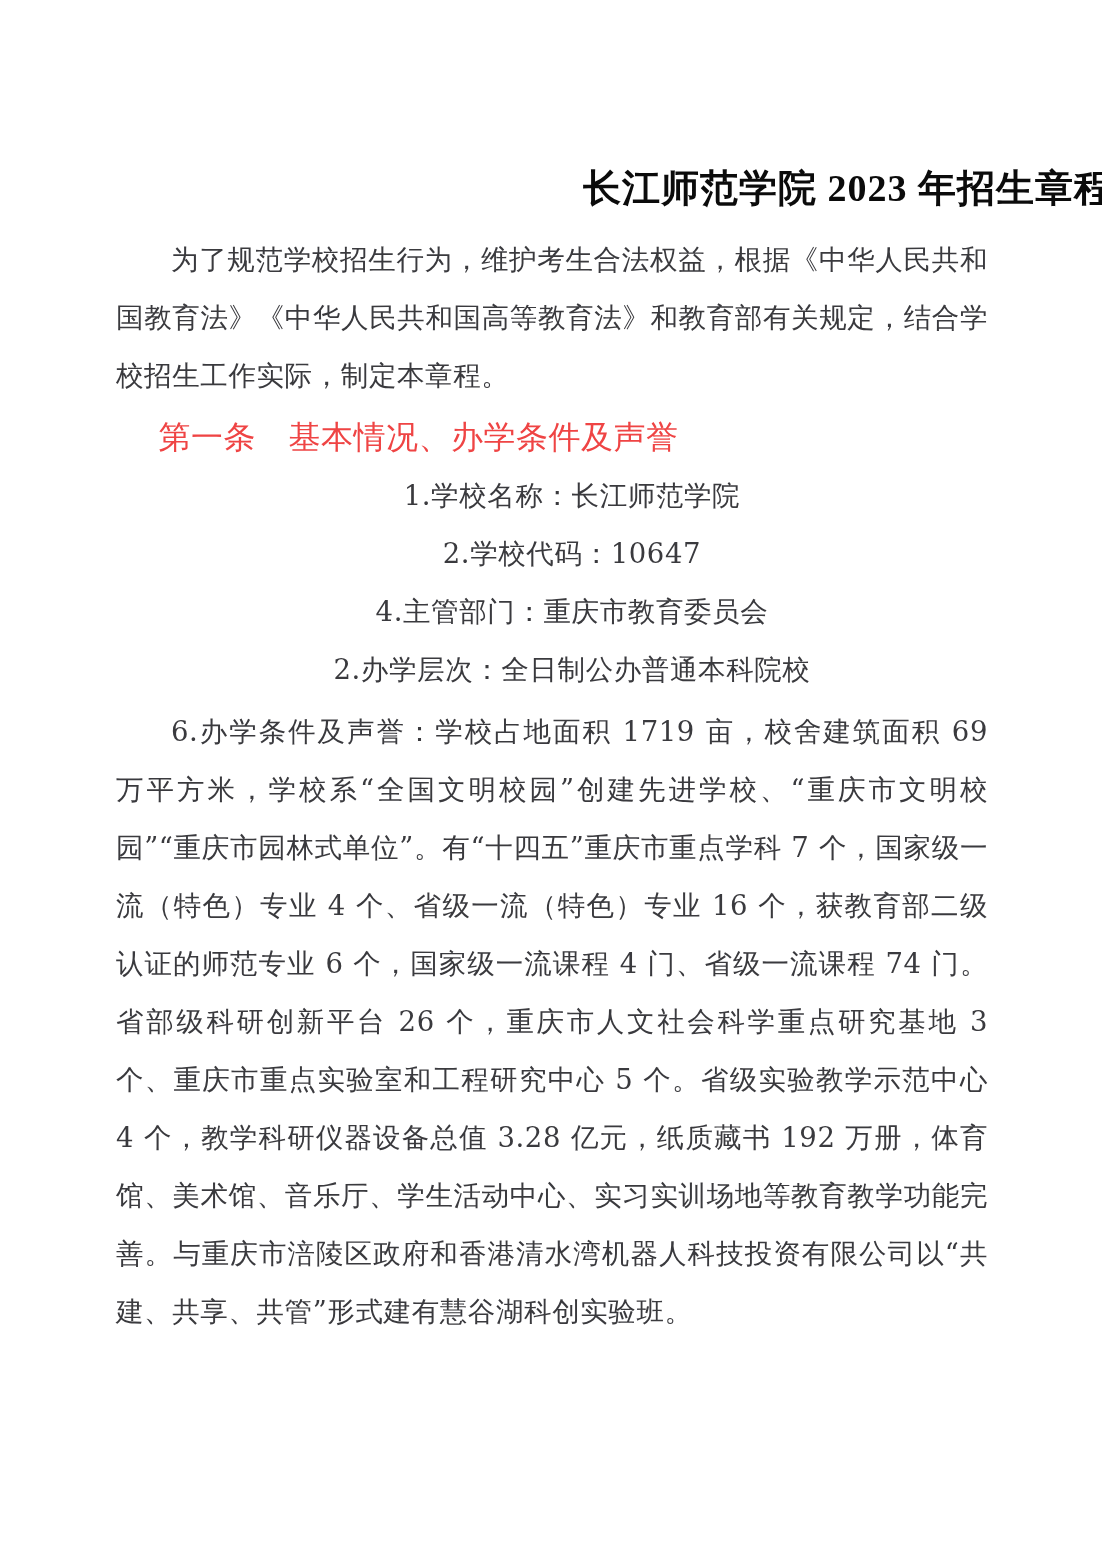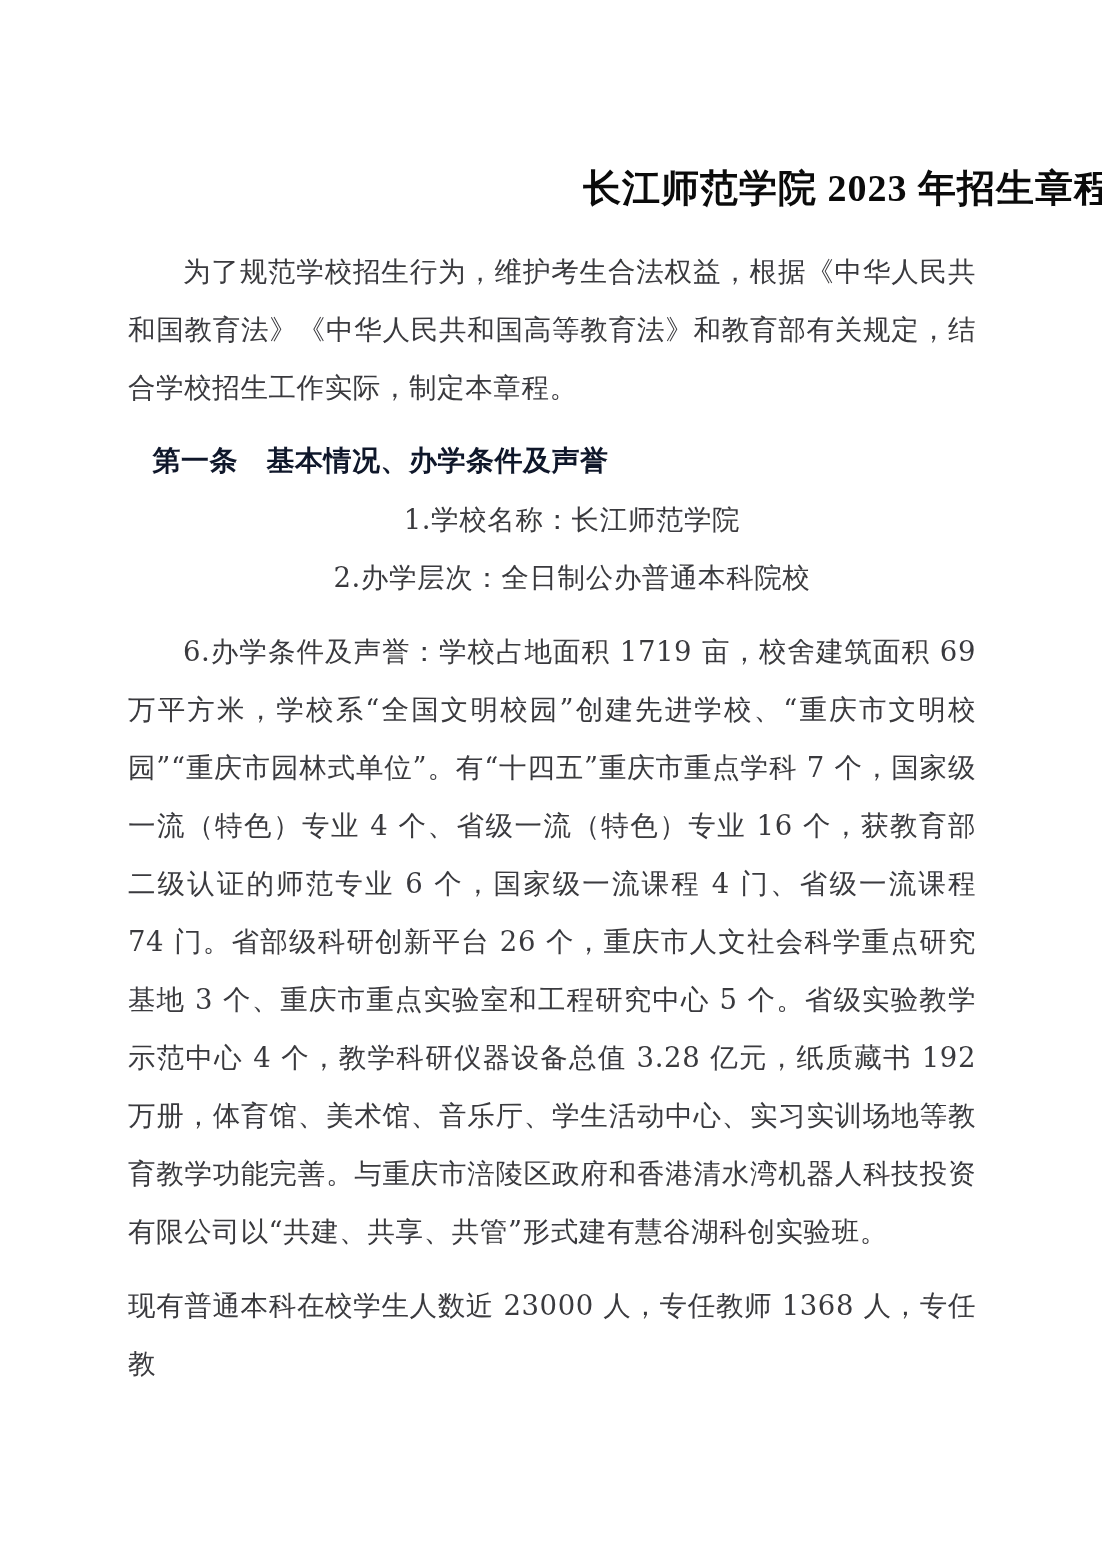--- a/index.html
+++ b/index.html
@@ -39,42 +39,42 @@
   }
 
   .body-block {
     position: absolute;
     left: 112px;
     top: 226px;
     width: 880px;
   }
 
   p.para {
-    margin: 16px;
+    margin: 4px;
     font-size: 27.5px;
     line-height: 58px;
     color: #3a3a3e;
     text-align: justify;
     text-justify: inter-ideograph;
     letter-spacing: 0.6px;
     font-weight: 400;
     font-family: "DejaVu Serif", "Liberation Serif", serif;
   }
 
   p.para.indent2 {
     text-indent: 2em;
   }
 
   p.section-heading {
     margin: 0;
     font-family: "DejaVu Sans", "Liberation Sans", sans-serif;
-    font-size: 28px;
+    font-size: 32px;
     line-height: 58px;
-    color: #0f172a;
-    font-weight: 700;
+    color: #ef4444;
+    font-weight: 400;
     letter-spacing: 0.5px;
     text-indent: 1.45em;
   }
 
   p.list-item {
     margin: 0;
     font-size: 27.5px;
     line-height: 58px;
     color: #3a3a3e;
     letter-spacing: 0.6px;
@@ -91,24 +91,25 @@
   <h1 class="doc-title">长江师范学院 2023 年招生章程</h1>
 
   <div class="body-block">
 
     <p class="para indent2">为了规范学校招生行为，维护考生合法权益，根据《中华人民共和国教育法》《中华人民共和国高等教育法》和教育部有关规定，结合学校招生工作实际，制定本章程。</p>
 
     <p class="section-heading">第一条　基本情况、办学条件及声誉</p>
 
     <p class="list-item">1.学校名称：长江师范学院</p>
 
+    <p class="list-item">2.学校代码：10647</p>
 
 
+    <p class="list-item">4.主管部门：重庆市教育委员会</p>
 
     <p class="list-item">2.办学层次：全日制公办普通本科院校</p>
 
     <p class="para indent2">6.办学条件及声誉：学校占地面积 1719 亩，校舍建筑面积 69 万平方米，学校系“全国文明校园”创建先进学校、“重庆市文明校园”“重庆市园林式单位”。有“十四五”重庆市重点学科 7 个，国家级一流（特色）专业 4 个、省级一流（特色）专业 16 个，获教育部二级认证的师范专业 6 个，国家级一流课程 4 门、省级一流课程 74 门。省部级科研创新平台 26 个，重庆市人文社会科学重点研究基地 3 个、重庆市重点实验室和工程研究中心 5 个。省级实验教学示范中心 4 个，教学科研仪器设备总值 3.28 亿元，纸质藏书 192 万册，体育馆、美术馆、音乐厅、学生活动中心、实习实训场地等教育教学功能完善。与重庆市涪陵区政府和香港清水湾机器人科技投资有限公司以“共建、共享、共管”形式建有慧谷湖科创实验班。</p>
 
-    <p class="para">现有普通本科在校学生人数近 23000 人，专任教师 1368 人，专任教</p>
 
   </div>
 
 </div>
 
 </body></html>

